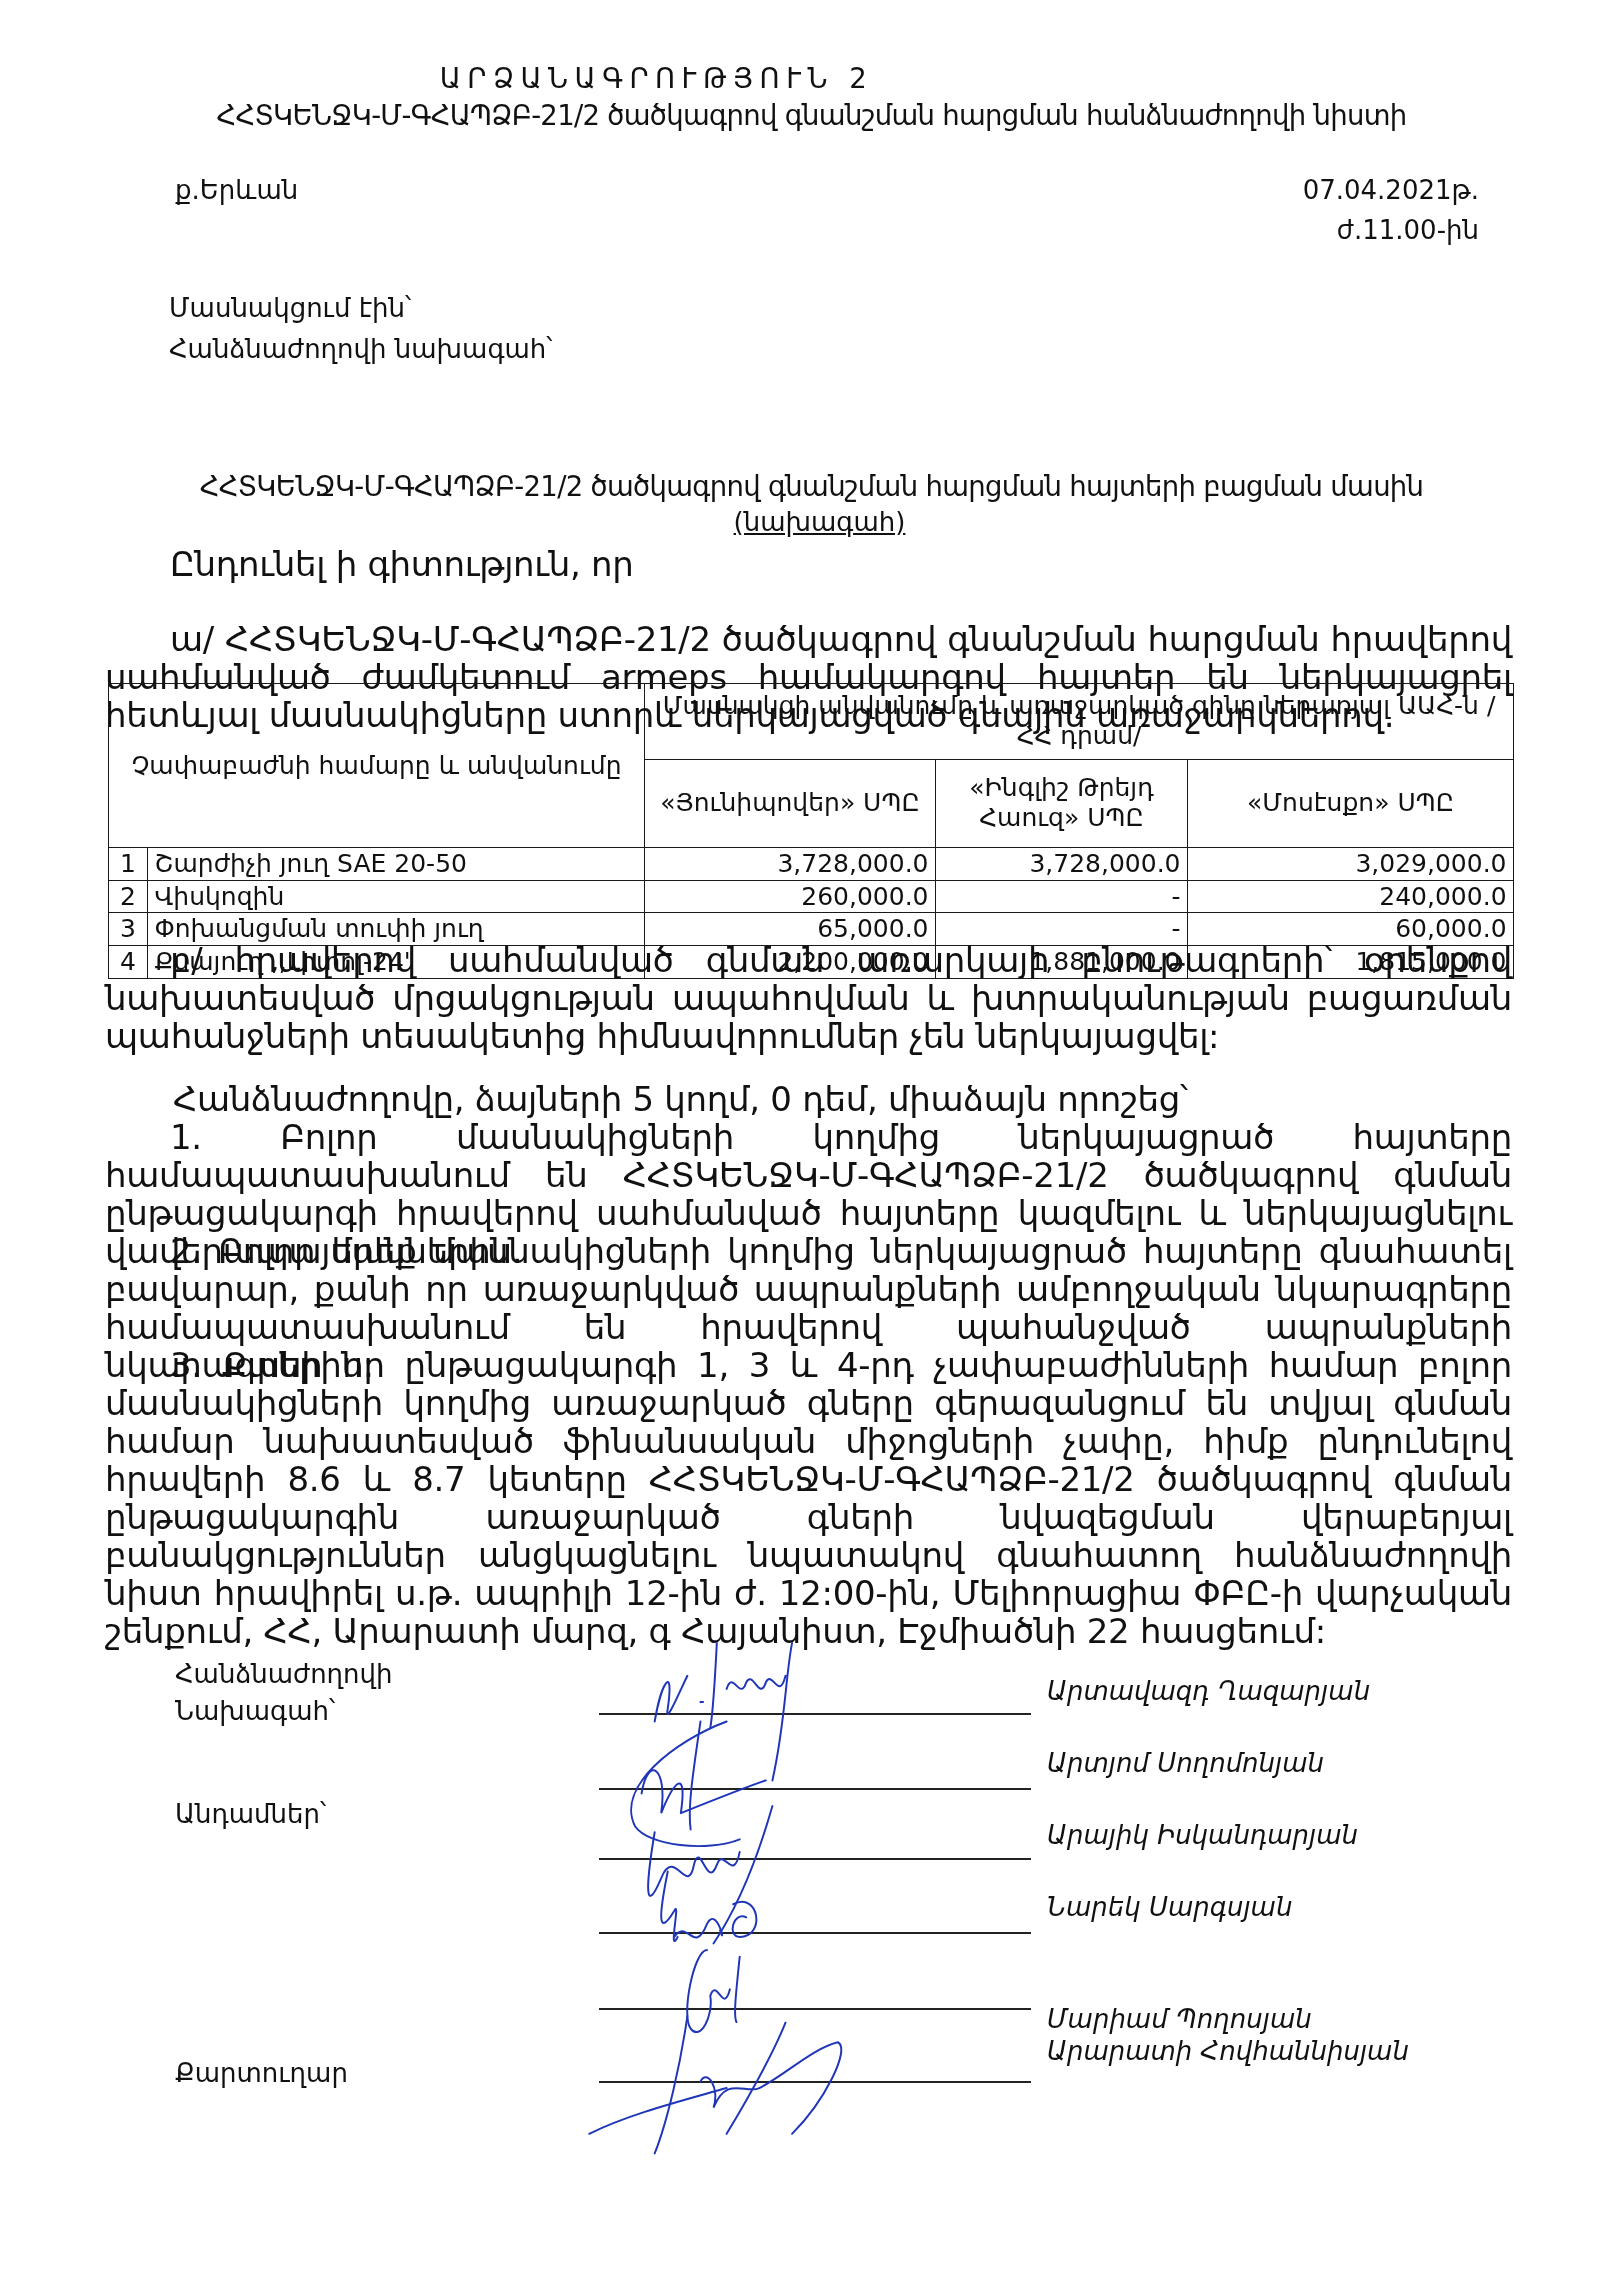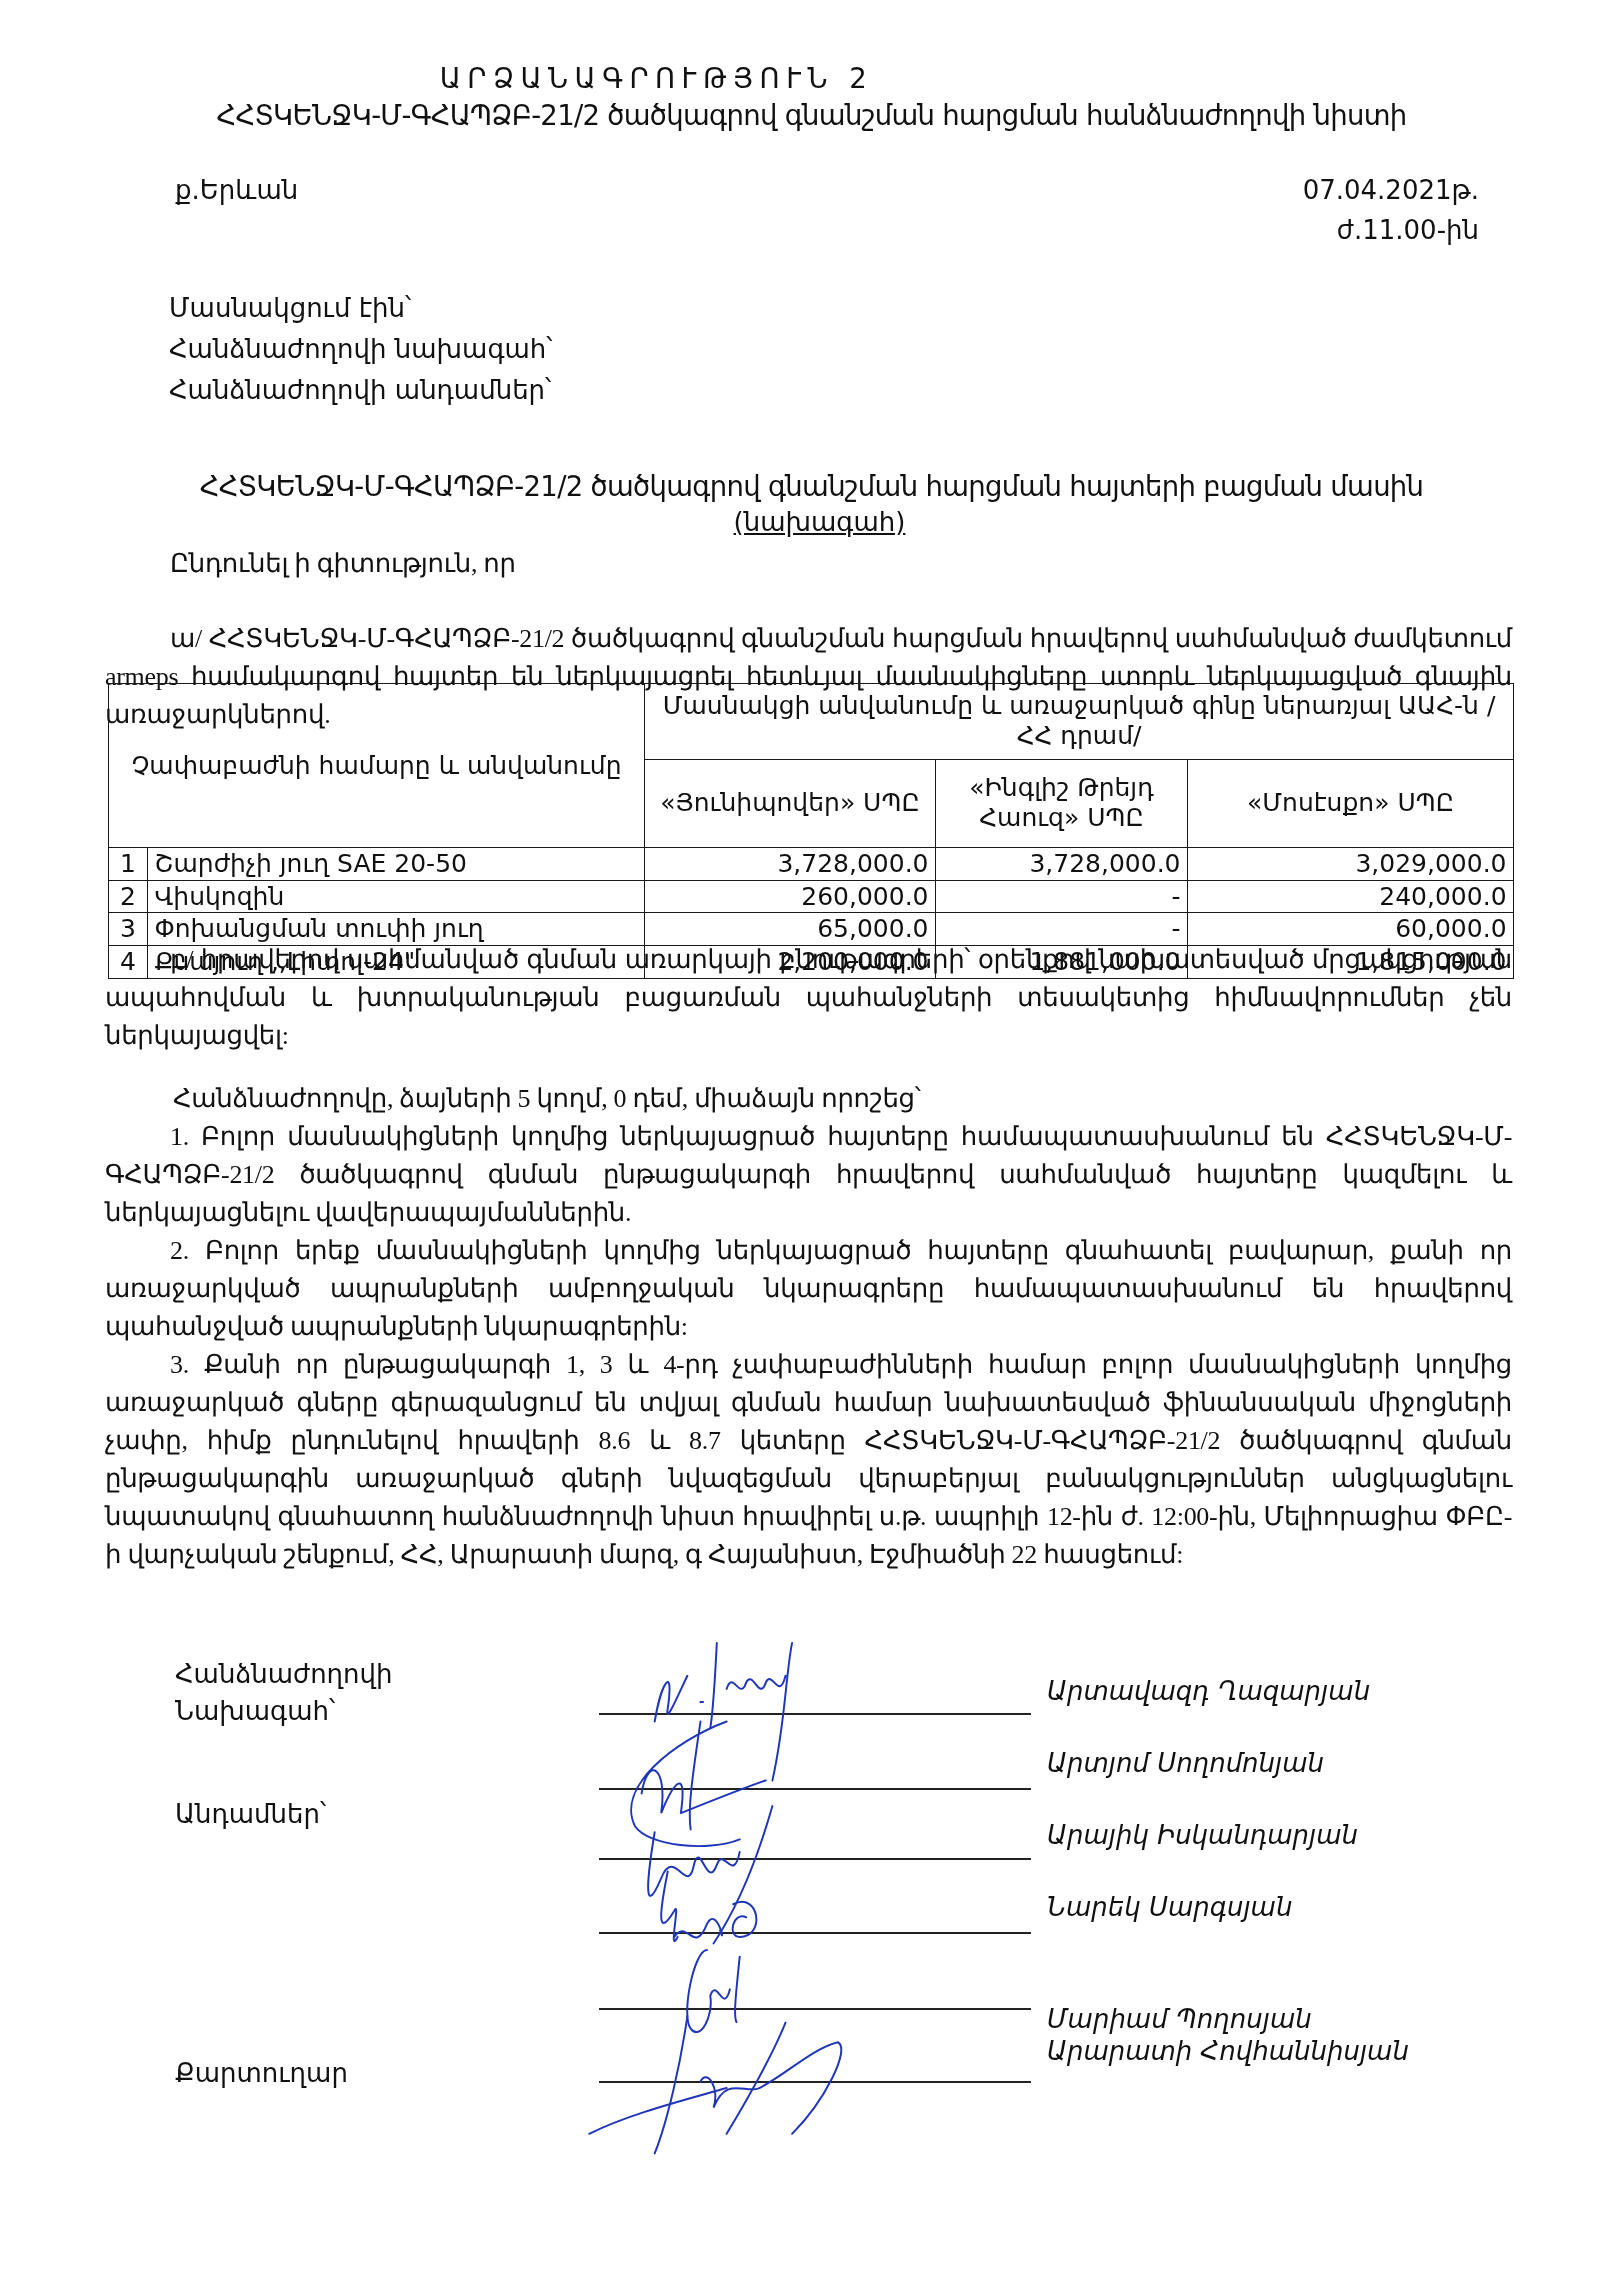--- a/index.html
+++ b/index.html
@@ -16,21 +16,21 @@
   #doc-subtitle { left: 0; width: 1623px; top: 99px; font-size: 27.5px; text-align: center; letter-spacing: -0.7px; }
   #city { left: 175px; top: 175px; font-size: 26px; }
   #date { right: 144px; top: 175px; font-size: 26px; text-align: right; }
   #time { right: 144px; top: 215px; font-size: 26px; text-align: right; }
 
   #attendees { left: 169px; top: 288px; font-size: 26px; line-height: 41px; }
 
   #decision-title { left: 0; width: 1623px; top: 470px; font-size: 27.5px; text-align: center; letter-spacing: -0.7px; font-weight: bold; }
   #decision-subtitle { left: 8px; width: 1623px; top: 507px; font-size: 26px; text-align: center; text-decoration: underline; }
 
-  .para { left: 105px; width: 1407px; font-size: 26px; line-height: 38px; letter-spacing: -0.3px; font-family: Liberation Serif, serif; }
+  .para { left: 105px; width: 1407px; font-size: 34px; line-height: 38px; letter-spacing: -0.3px; }
   .indent { text-indent: 65px; }
 
   
   #bids-table {
     position: absolute; left: 108px; top: 683px; width: 1406px;
     border-collapse: collapse; font-size: 25px; table-layout: fixed;
   }
   #bids-table td, #bids-table th {
     border: 1.3px solid #1a1a1a; padding: 1.3px 6.5px; font-weight: normal; vertical-align: middle;
   }
@@ -51,21 +51,20 @@
 
 <div id="doc-type" class="abs">ԱՐՁԱՆԱԳՐՈՒԹՅՈՒՆ 2</div>
 <div id="doc-subtitle" class="abs">ՀՀՏԿԵՆՋԿ-Մ-ԳՀԱՊՁԲ-21/2 ծածկագրով գնանշման հարցման հանձնաժողովի նիստի</div>
 <div id="city" class="abs">ք.Երևան</div>
 <div id="date" class="abs">07.04.2021թ.</div>
 <div id="time" class="abs">ժ.11.00-ին</div>
 
 <div id="attendees" class="abs">
   <div>Մասնակցում էին՝</div>
   <div>Հանձնաժողովի նախագահ՝</div>
-  <div>Հանձնաժողովի անդամներ՝</div>
 </div>
 
 <div id="decision-title" class="abs" style="font-weight:normal">ՀՀՏԿԵՆՋԿ-Մ-ԳՀԱՊՁԲ-21/2 ծածկագրով գնանշման հարցման հայտերի բացման մասին</div>
 <div id="decision-subtitle" class="abs">(նախագահ)</div>
 
 <div class="abs para" style="top:545px; left:170px;">Ընդունել ի գիտություն, որ</div>
 <div class="abs para just indent" style="top:614px;margin-top:6px;">ա/ ՀՀՏԿԵՆՋԿ-Մ-ԳՀԱՊՁԲ-21/2 ծածկագրով գնանշման հարցման հրավերով սահմանված ժամկետում armeps համակարգով հայտեր են ներկայացրել հետևյալ մասնակիցները ստորև ներկայացված գնային առաջարկներով.</div>
 
 <table id="bids-table">
   <colgroup>

